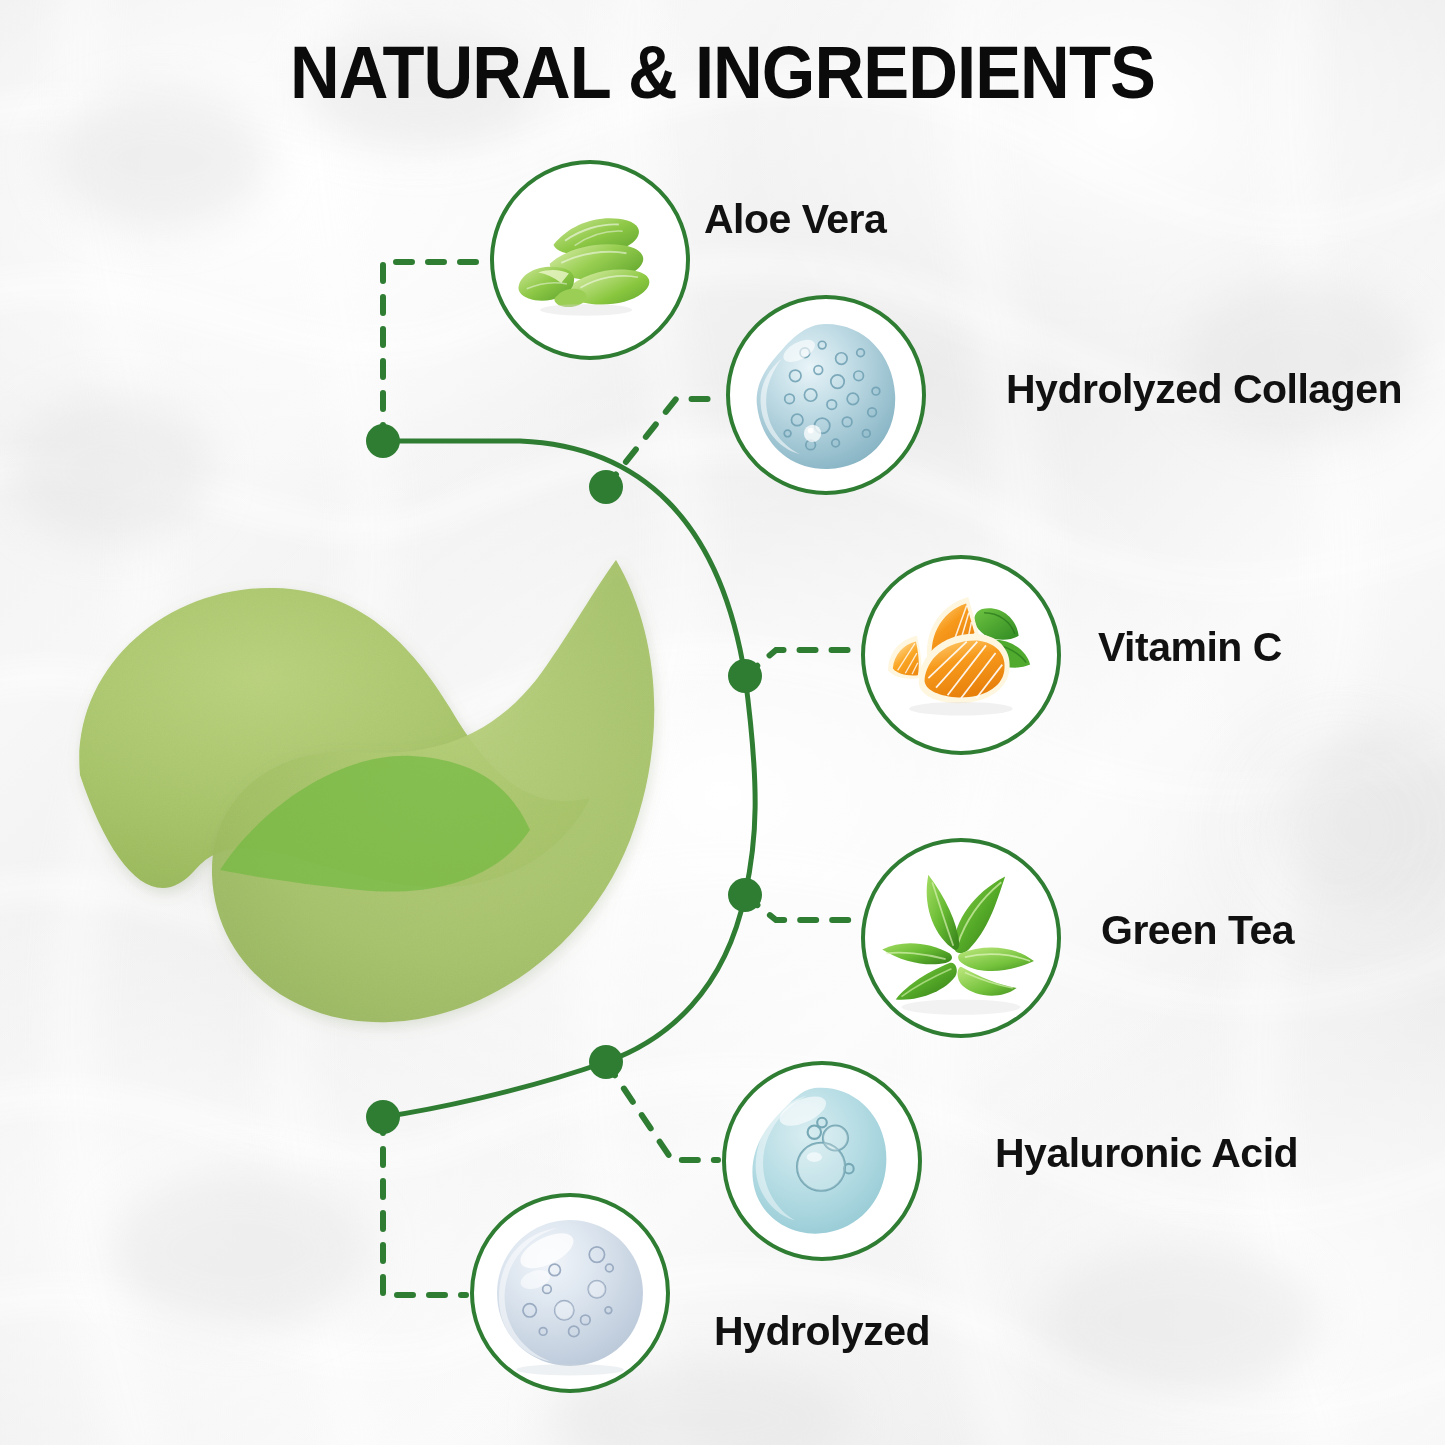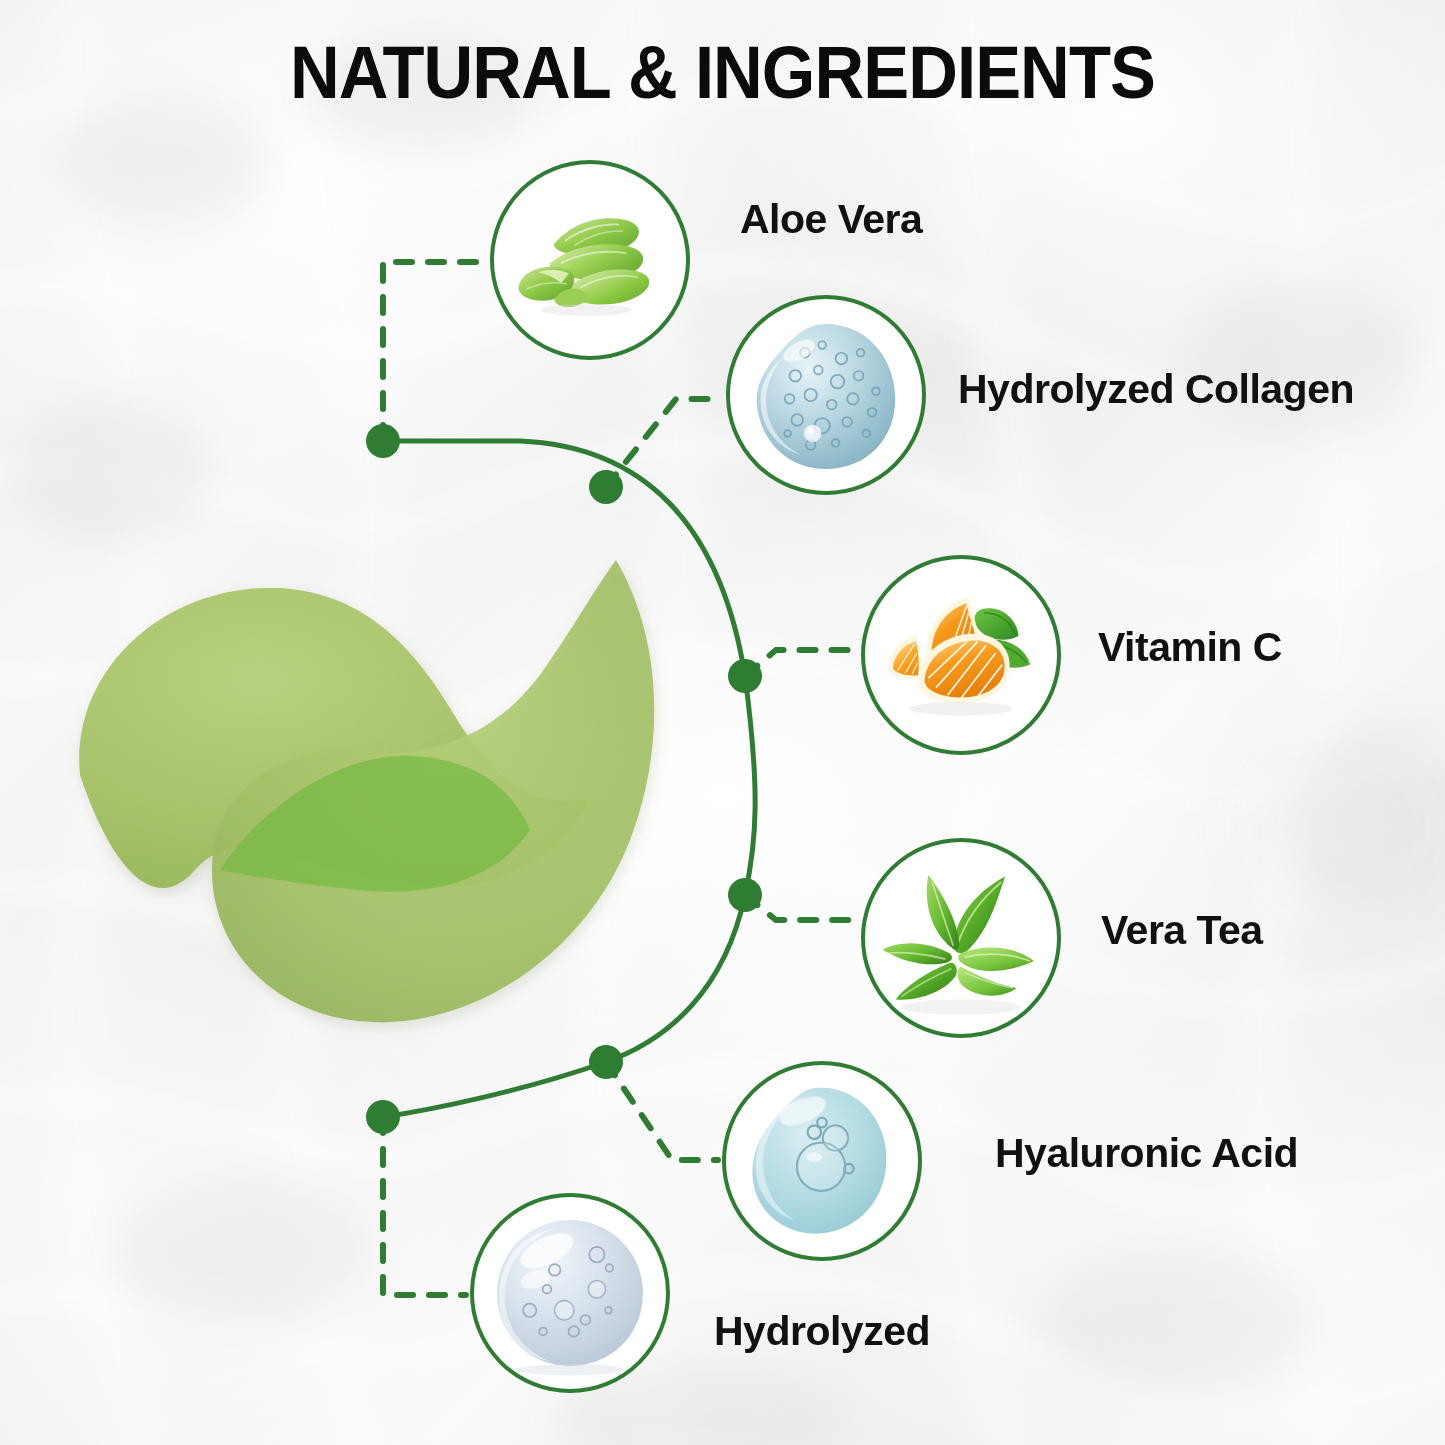--- a/index.html
+++ b/index.html
@@ -256,21 +256,21 @@
     <path d="M90 129 C108 118, 132 114, 150 118" stroke="#ffffff" stroke-width="1.8" fill="none" opacity=".5"></path>
 
     <path d="M26 126 C30 112, 50 104, 70 108 C82 110, 86 118, 82 127 C76 140, 52 146, 36 140 C28 137, 24 132, 26 126 Z" fill="url(#al1)"></path>
     <path d="M46 113 C58 109, 70 110, 78 114 L70 124 C62 118, 54 114, 46 113 Z" fill="#e8f5c4" opacity=".85"></path>
     <path d="M34 130 C48 124, 62 122, 76 125" stroke="#ffffff" stroke-width="1.6" fill="none" opacity=".45"></path>
 
     <path d="M66 137 C72 130, 84 128, 92 132 C98 135, 98 141, 92 145 C82 151, 68 150, 64 144 C62 141, 63 139, 66 137 Z" fill="#9bce55"></path>
     <ellipse cx="96" cy="152" rx="48" ry="6" fill="#d8d8d8" opacity=".35"></ellipse>
   </svg>
 </div>
-<div class="ing-label" style="left:740px; top:196px;">Aloe Vera</div>
+<div class="ing-label" style="left:704px; top:196px;">Aloe Vera</div>
 
 <div class="node-circle" style="left:726px; top:295px; width:200px; height:200px;">
   <svg class="art" viewBox="0 0 200 200">
     <defs>
       <radialGradient id="cg1" cx="38%" cy="30%" r="75%">
         <stop offset="0" stop-color="#e8f4f8"></stop>
         <stop offset="45%" stop-color="#bcd9e3"></stop>
         <stop offset="100%" stop-color="#87b4c4"></stop>
       </radialGradient>
     </defs>
@@ -298,21 +298,21 @@
         <circle cx="142" cy="140" r="4"></circle>
       <circle cx="84" cy="152" r="5"></circle>
         <circle cx="110" cy="150" r="4"></circle>
         <circle cx="60" cy="140" r="3.5"></circle>
     </g>
     <circle cx="86" cy="140" r="9" fill="#ffffff" opacity=".75"></circle>
     <circle cx="84" cy="137" r="3" fill="#ffffff"></circle>
     <ellipse cx="72" cy="54" rx="18" ry="9" fill="#ffffff" opacity=".6" transform="rotate(-28 72 54)"></ellipse>
   </svg>
 </div>
-<div class="ing-label" style="left:958px; top:366px;">Hydrolyzed Collagen</div>
+<div class="ing-label" style="left:1006px; top:366px;">Hydrolyzed Collagen</div>
 
 <div class="node-circle" style="left:861px; top:555px; width:200px; height:200px;">
   <svg class="art" viewBox="0 0 200 200">
     <defs>
       <linearGradient id="or1" x1="0" y1="0" x2="0.4" y2="1">
         <stop offset="0" stop-color="#ffd27a"></stop>
           <stop offset="0.45" stop-color="#f79a1c"></stop>
           <stop offset="1" stop-color="#e8810c"></stop>
       </linearGradient>
       <linearGradient id="or2" x1="0.2" y1="0" x2="0.8" y2="1">
@@ -397,21 +397,21 @@
     <path d="M84 122 C62 116, 38 114, 22 116" stroke="#dff5bc" stroke-width="1.7" fill="none" opacity=".65"></path>
 
     <path d="M88 126 C68 134, 44 148, 32 164 C58 166, 84 154, 94 140 C98 133, 94 124, 88 126 Z" fill="url(#tl1)"></path>
     <path d="M90 132 C72 140, 50 152, 38 161" stroke="#d9f3b0" stroke-width="1.7" fill="none" opacity=".6"></path>
 
     <path d="M100 130 C118 140, 142 150, 158 152 C142 164, 116 162, 102 150 C95 144, 95 131, 100 130 Z" fill="url(#tl3)"></path>
     <path d="M104 136 C122 144, 142 150, 154 152" stroke="#e3f7c2" stroke-width="1.6" fill="none" opacity=".6"></path>
     <ellipse cx="100" cy="172" rx="62" ry="8" fill="#d4d4d4" opacity=".3"></ellipse>
   </svg>
 </div>
-<div class="ing-label" style="left:1101px; top:907px;">Vera Tea</div>
+<div class="ing-label" style="left:1101px; top:907px;">Green Tea</div>
 
 <div class="node-circle" style="left:722px; top:1061px; width:200px; height:200px;">
   <svg class="art" viewBox="0 0 200 200">
     <defs>
       <radialGradient id="hy1" cx="40%" cy="32%" r="78%">
         <stop offset="0" stop-color="#d8edf1"></stop>
         <stop offset="55%" stop-color="#b3dbe3"></stop>
         <stop offset="100%" stop-color="#93c9d4"></stop>
       </radialGradient>
     </defs>

